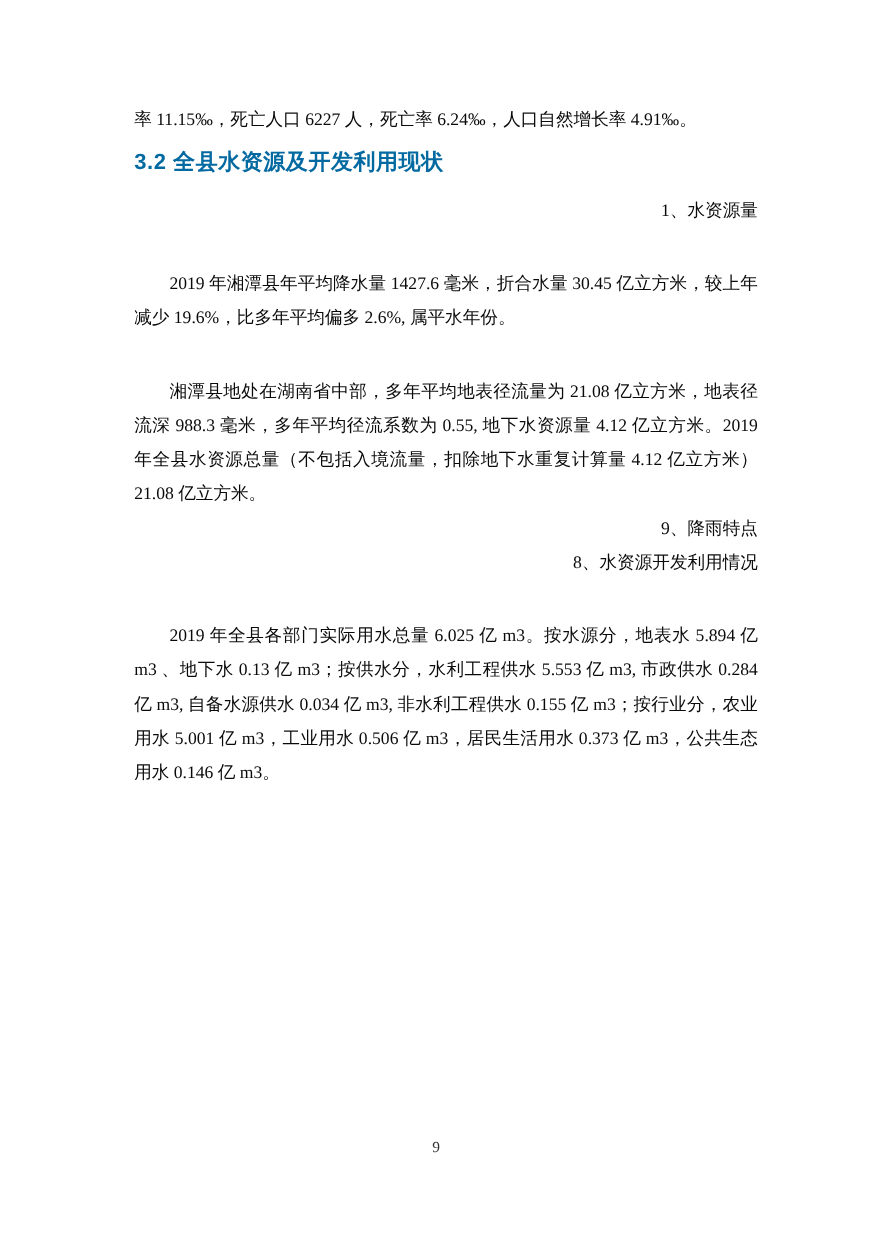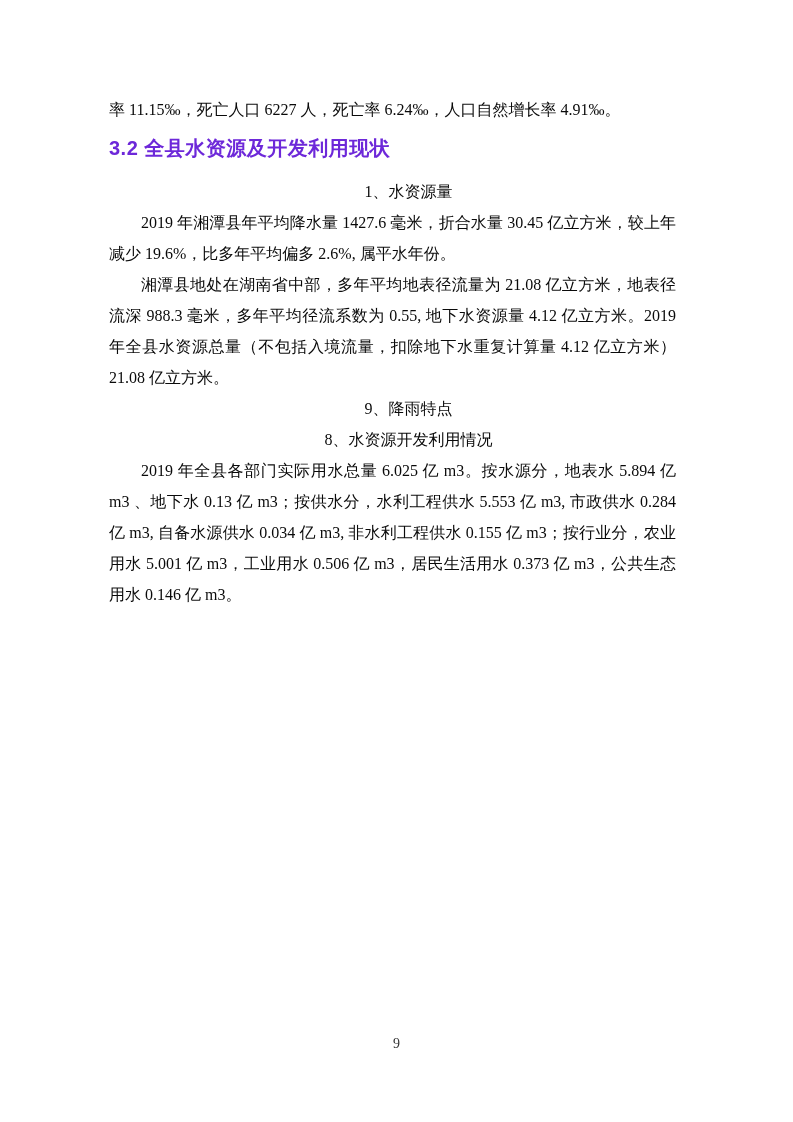--- a/index.html
+++ b/index.html
@@ -11,48 +11,49 @@
     position: relative;
     width: 793px;
     height: 1122px;
     background: #ffffff;
     color: #0a0a0a;
     font-family: "Liberation Serif", "DejaVu Serif", serif;
     overflow: hidden;
   }
   .content {
     position: absolute;
-    left: 109px;
+    left: 122px;
     top: 94px;
     width: 567px;
   }
   .content p {
     margin: 0;
     font-size: 16px;
     line-height: 31px;
     text-align: justify;
   }
   p.cont {
     text-indent: 0;
   }
   p.para {
     text-indent: 2em;
+    margin-top: 36px;
   }
   p.subhead {
     text-indent: 2em;
-    text-align: center;
+    text-align: right;
   }
   h2.heading {
     font-family: "Liberation Sans", "DejaVu Sans", sans-serif;
     font-size: 20px;
     font-weight: 700;
     line-height: 30px;
     margin: 8px 0 13px 0;
     letter-spacing: 0.5px;
-    color: #6d28d9;
+    color: #0369a1;
   }
   .pagenum {
     position: absolute;
     left: 0;
     right: 0;
     top: 1034px;
     text-align: center;
     font-size: 14px;
     line-height: 20px;
     color: #333333;

